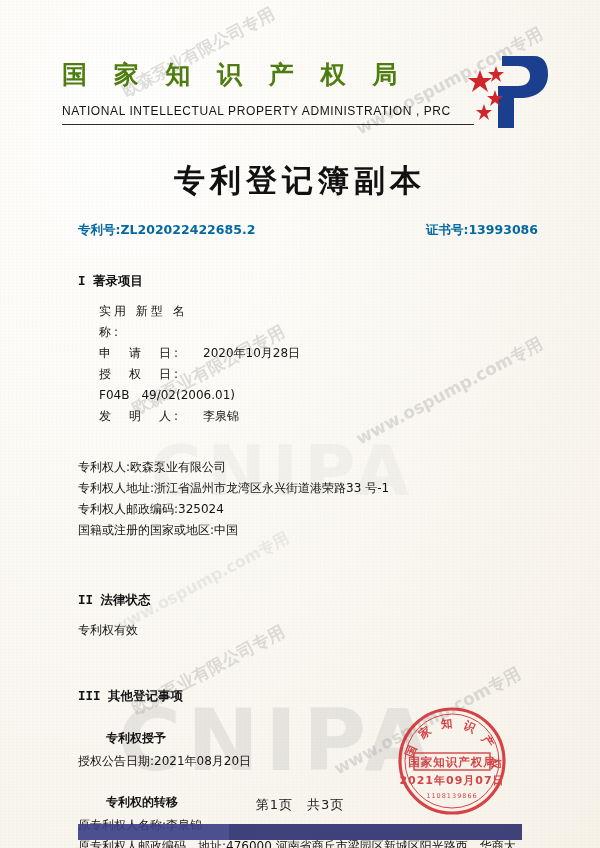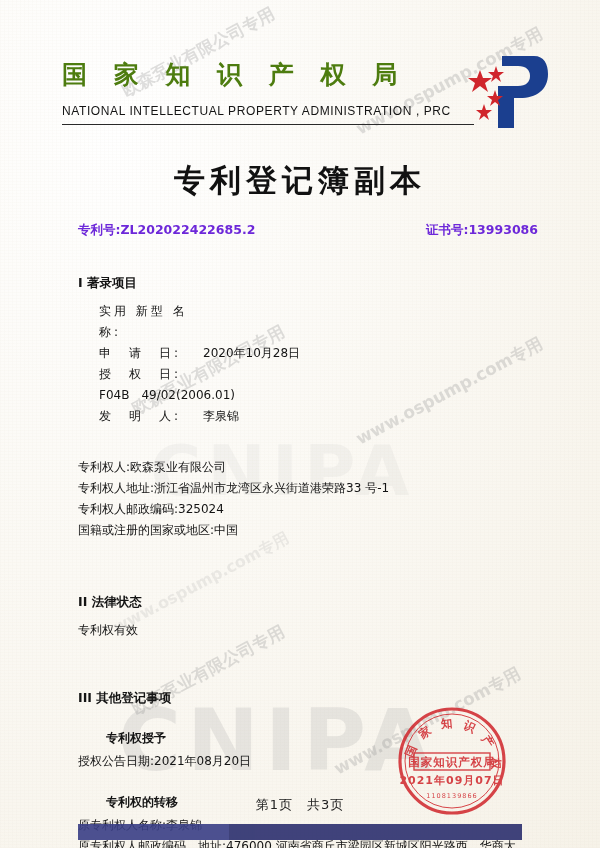--- a/index.html
+++ b/index.html
@@ -106,39 +106,40 @@
 
   
   #id-row {
     position: absolute;
     left: 78px; right: 62px;
     top: 222px;
     display: flex;
     justify-content: space-between;
     font-size: 12.5px;
     font-weight: bold;
-    color: #6d28d9;
+    color: #0369a1;
     text-align: right;
   }
 
   
   #body {
     position: absolute;
     left: 78px;
     right: 50px;
     top: 258px;
     font-size: 12px;
     line-height: 21px;
     color: #141414;
   }
   .sec-head {
     font-weight: bold;
     font-size: 12.5px;
     margin-top: 14px;
     margin-bottom: 8px;
+    font-family: Liberation Mono, monospace;
   }
   .kv {
     display: flex;
     margin-left: 21px;
     line-height: 21px;
   }
   .kv .k {
     width: 104px;
     letter-spacing: 3px;
     flex: none;

